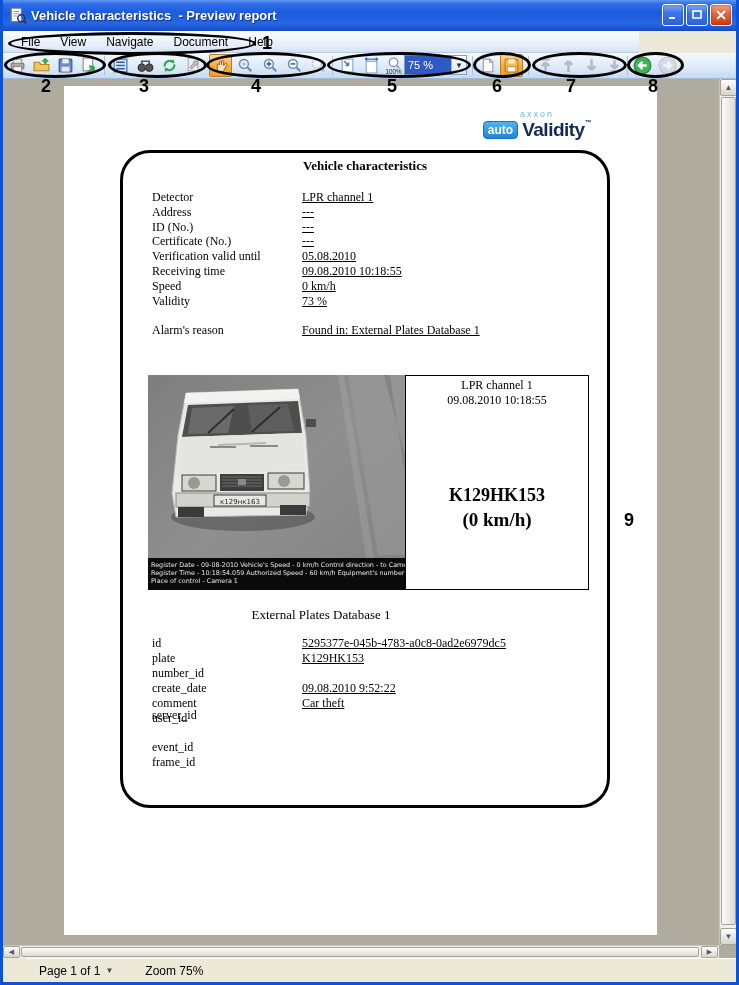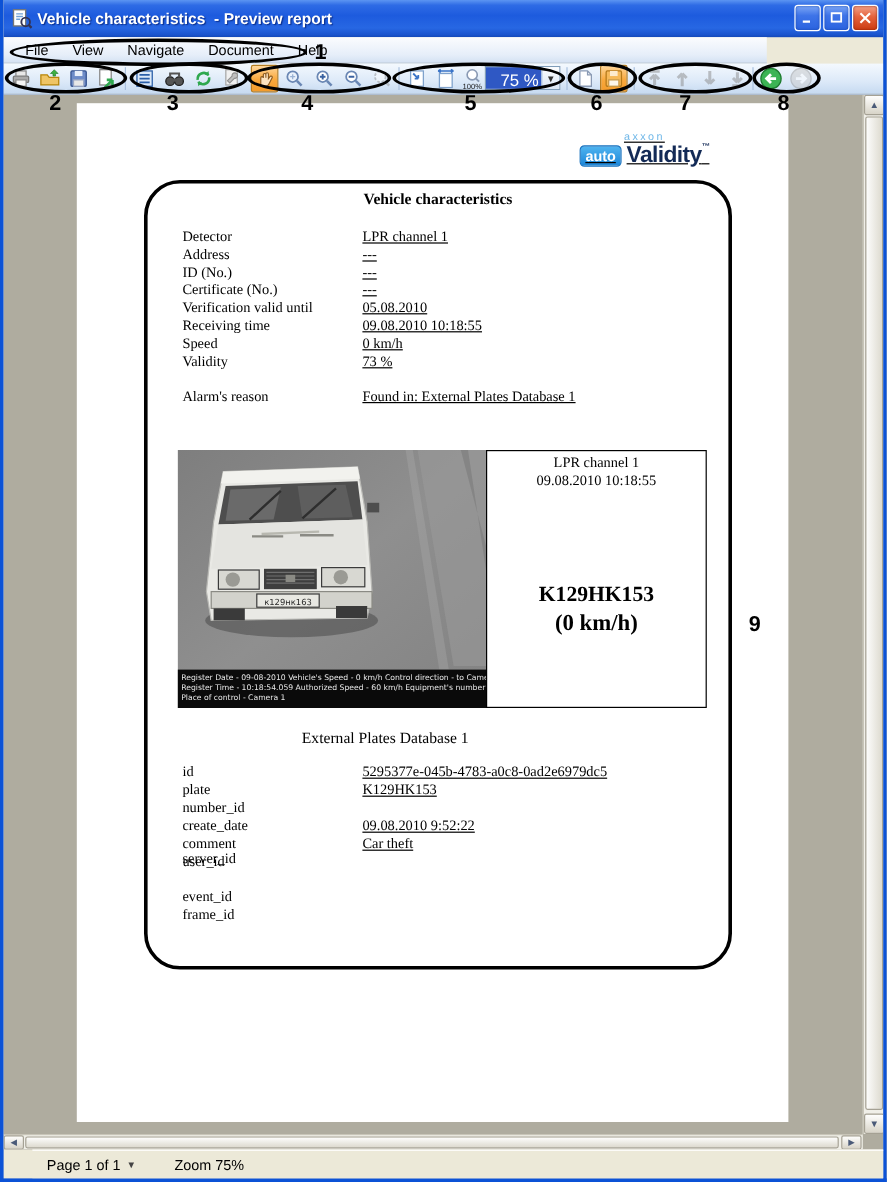--- a/index.html
+++ b/index.html
@@ -26,29 +26,29 @@
   
   .toolbar{position:absolute;left:0;top:53px;width:733px;height:26px;
     background:linear-gradient(180deg,#F4F9FE 0%,#DCE9F8 60%,#C6DAF1 100%);
     border-bottom:1px solid #9FB9DC;}
   .tbtn{position:absolute;top:1px;width:23px;height:23px;border:1px solid transparent;border-radius:2px;
     display:flex;align-items:center;justify-content:center;}
   .tbtn.pressed{background:linear-gradient(180deg,#FFD699 0%,#F9A83C 55%,#F39C2C 100%);border:1px solid #B57D22;}
   .tbtn svg{display:block;}
   .tb-sep{position:absolute;top:3px;width:1px;height:19px;background:#A9C0DE;}
   .zoombox{position:absolute;left:401px;top:2px;width:63px;height:20px;border:1px solid #7F9DB9;background:#fff;display:flex;}
-  .zoombox .zval{flex:1;font-size:14px;padding:3px 2px 0 3px;background:#2F58C4;color:#fff;text-align:right;}
+  .zoombox .zval{flex:1;font-size:11px;padding:3px 2px 0 3px;background:#2F58C4;color:#fff;}
   .zoombox .zdrop{width:15px;background:linear-gradient(180deg,#FDFEFF,#D9E6F5);border-left:1px solid #9FB9DC;
     display:flex;align-items:center;justify-content:center;font-size:8px;color:#333;}
   
   .preview{position:absolute;left:0;top:79px;width:733px;height:879px;background:#AFAC9F;overflow:hidden;}
   .page{position:absolute;left:61px;top:7px;width:593px;height:849px;background:#fff;
     font-family:"Liberation Serif",serif;color:#000;}
   
-  .logo{position:absolute;left:408px;top:24px;width:130px;text-align:center;font-family:"Liberation Sans",sans-serif;text-decoration:underline;}
+  .logo{position:absolute;left:408px;top:24px;width:130px;text-align:center;font-family:"Liberation Sans",sans-serif;}
   .logo .axxon{font-size:9px;color:#6FB7E8;letter-spacing:2px;line-height:9px;}
   .logo .row{display:flex;align-items:center;justify-content:center;gap:4px;}
   .logo .badge{background:linear-gradient(180deg,#4FB4F0,#1D86D8);color:#fff;font-weight:bold;font-size:12px;
     padding:1px 4px;border-radius:4px;border:1px solid #1671BE;}
   .logo .brand{color:#132A56;font-weight:bold;font-size:19px;letter-spacing:-0.5px;}
   .logo .tm{color:#132A56;font-size:7px;vertical-align:top;}
   
   .rframe{position:absolute;left:56px;top:64px;width:490px;height:658px;border:3px solid #000;border-radius:30px;}
   .rtitle{position:absolute;left:56px;top:72px;width:490px;text-align:center;font-weight:bold;font-size:13px;}
   .frow{position:absolute;left:88px;height:15px;font-size:12px;line-height:15px;white-space:nowrap;}

